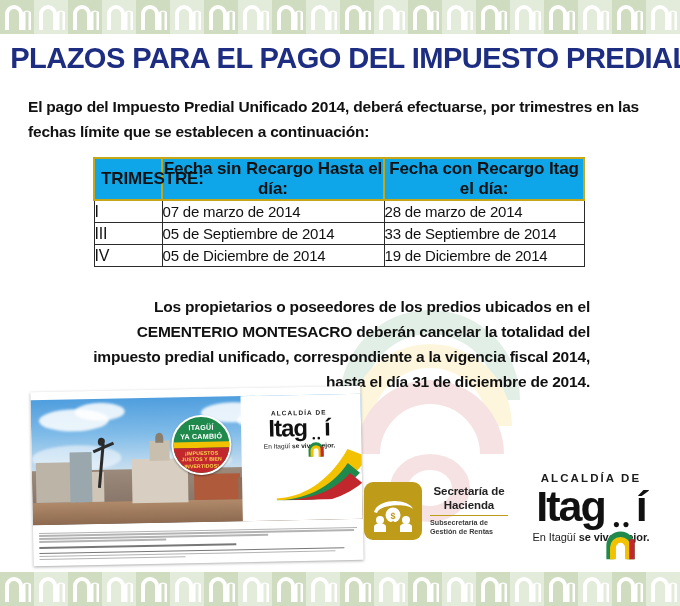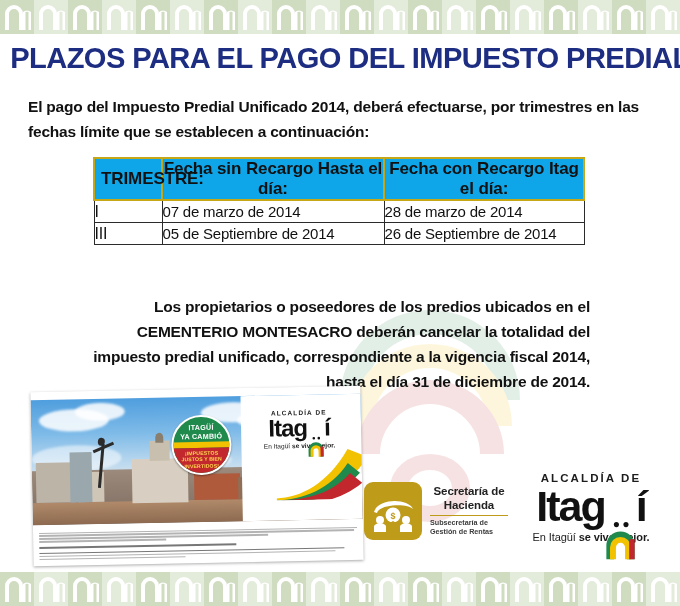--- a/index.html
+++ b/index.html
@@ -371,21 +371,26 @@
       </thead>
       <tbody id="tbl-body">
           <tr>
             <td class="q">I</td>
             <td>07 de marzo de 2014</td>
             <td>28 de marzo de 2014</td>
           </tr>
           <tr>
             <td class="q">III</td>
             <td>05 de Septiembre de 2014</td>
-            <td>26 de Septiembre de 2014</td>
+            <td>33 de Septiembre de 2014</td>
+          </tr>
+          <tr>
+            <td class="q">IV</td>
+            <td>05 de Diciembre de 2014</td>
+            <td>19 de Diciembre de 2014</td>
           </tr>
         </tbody>
     </table>
   </div>
 
   <div class="notice">Los propietarios o poseedores de los predios ubicados en el CEMENTERIO MONTESACRO deberán cancelar la totalidad del impuesto predial unificado, correspondiente a la vigencia fiscal 2014, hasta el día 31 de diciembre de 2014.</div>
 
   <div class="billboard">
     <div class="bb-photo">
       <div class="cloud" style="left:8px;top:10px;width:70px;height:22px;"></div>

